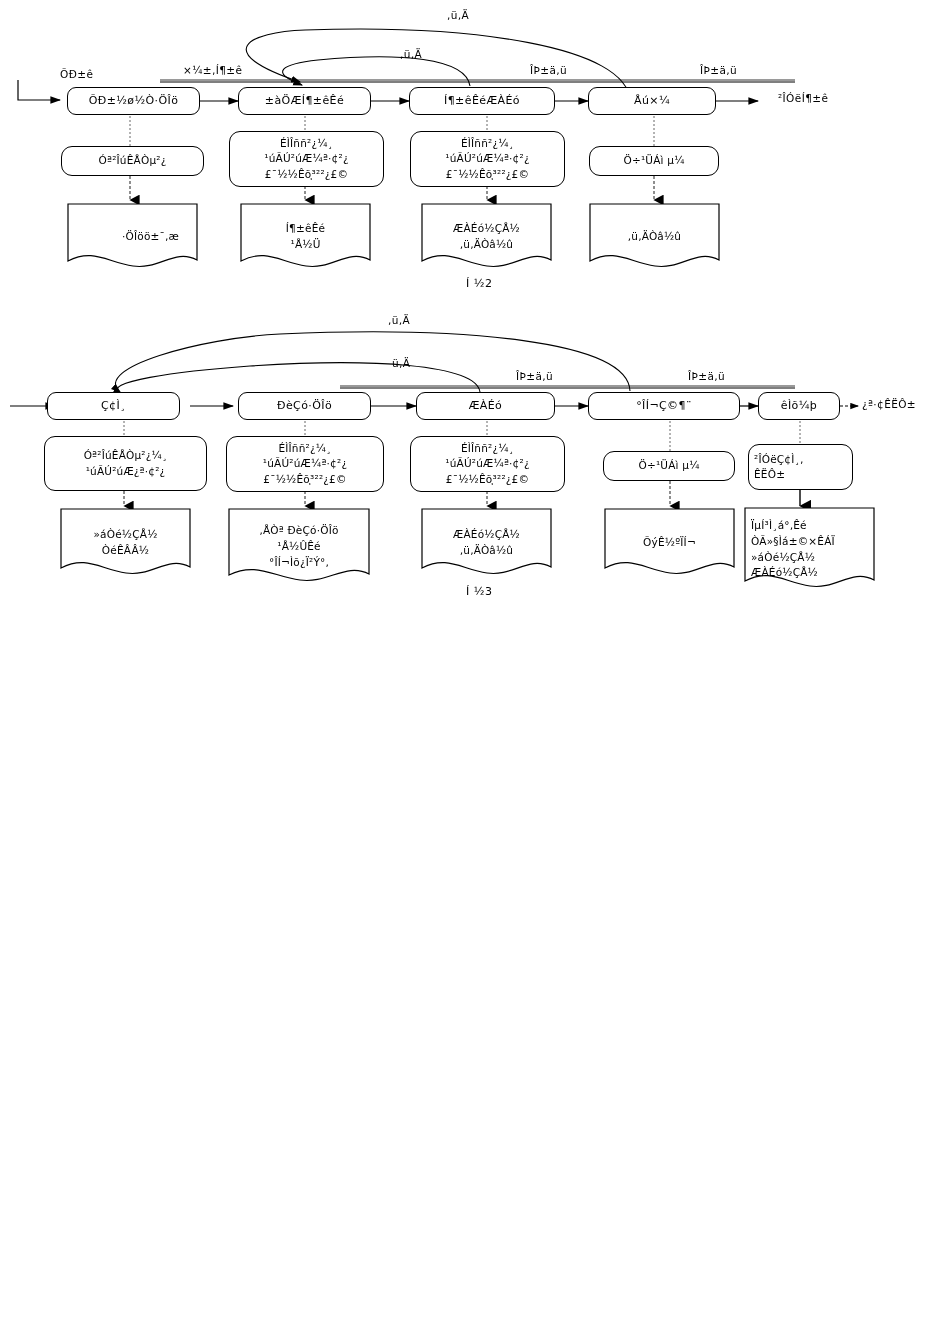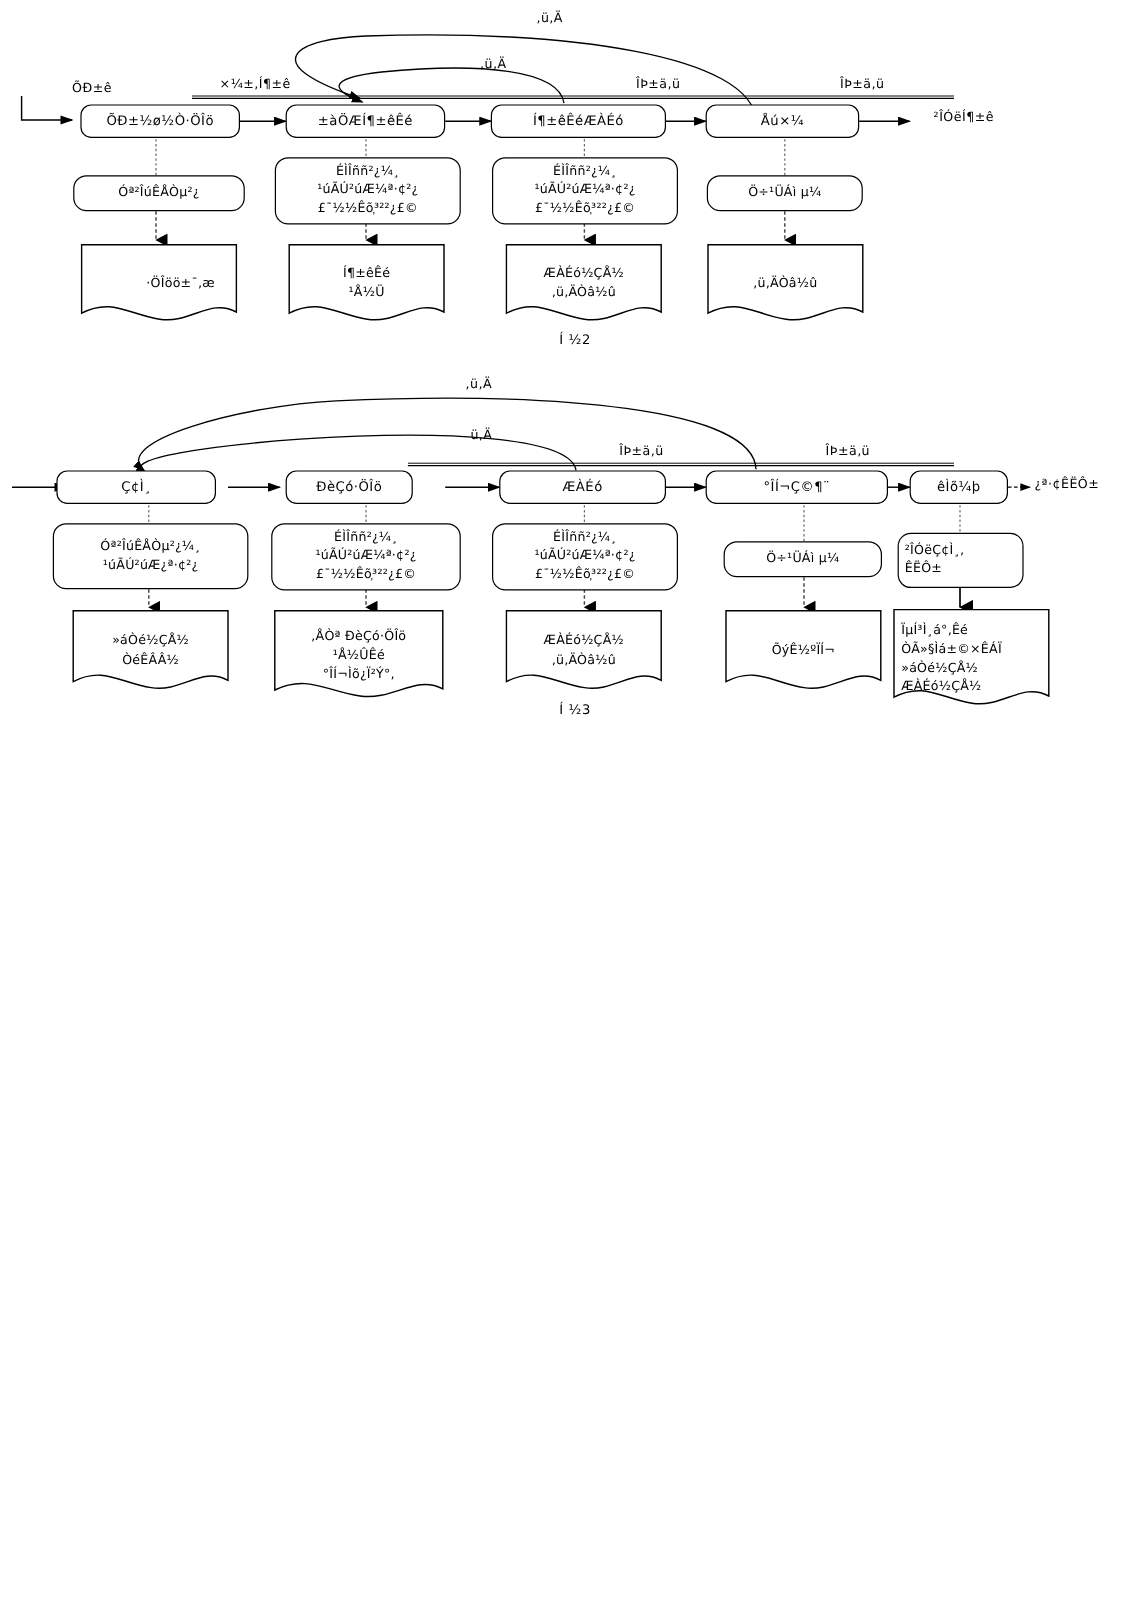--- a/index.html
+++ b/index.html
@@ -192,21 +192,21 @@
 ¹úÃÚ²úÆ¿ª·¢²¿</span>
   </div>
   <div class="node doc" style="left:60px;top:508px;width:131px;height:70px;">
     <svg viewBox="0 0 131 70" preserveAspectRatio="none">
       <path d="M1,1 L130,1 L130,59 C108,47 92,69 66,65 C40,61 26,47 1,60 Z" fill="#fff" stroke="#000" stroke-width="1.2"></path>
     </svg>
     <div class="doctext" style="white-space:pre-line;">»áÒé½ÇÅ½
 ÒéÊÂÂ½</div>
   </div>
 
-  <div class="node proc" style="left:238px;top:392px;width:106px;height:28px;">
+  <div class="node proc" style="left:238px;top:392px;width:133px;height:28px;">
     <span>ÐèÇó·ÖÎö</span>
   </div>
   <div class="node anno" style="left:226px;top:436px;width:158px;height:56px;">
     <span style="white-space:pre-line;">ÉÌÎññ²¿¼¸
 ¹úÃÚ²úÆ¼ª·¢²¿
 £¯½½Êõ֧³²²¿£©</span>
   </div>
   <div class="node doc" style="left:228px;top:508px;width:142px;height:78px;">
     <svg viewBox="0 0 142 78" preserveAspectRatio="none">
       <path d="M1,1 L141,1 L141,66 C118,54 100,76 72,72 C44,68 28,54 1,67 Z" fill="#fff" stroke="#000" stroke-width="1.2"></path>

